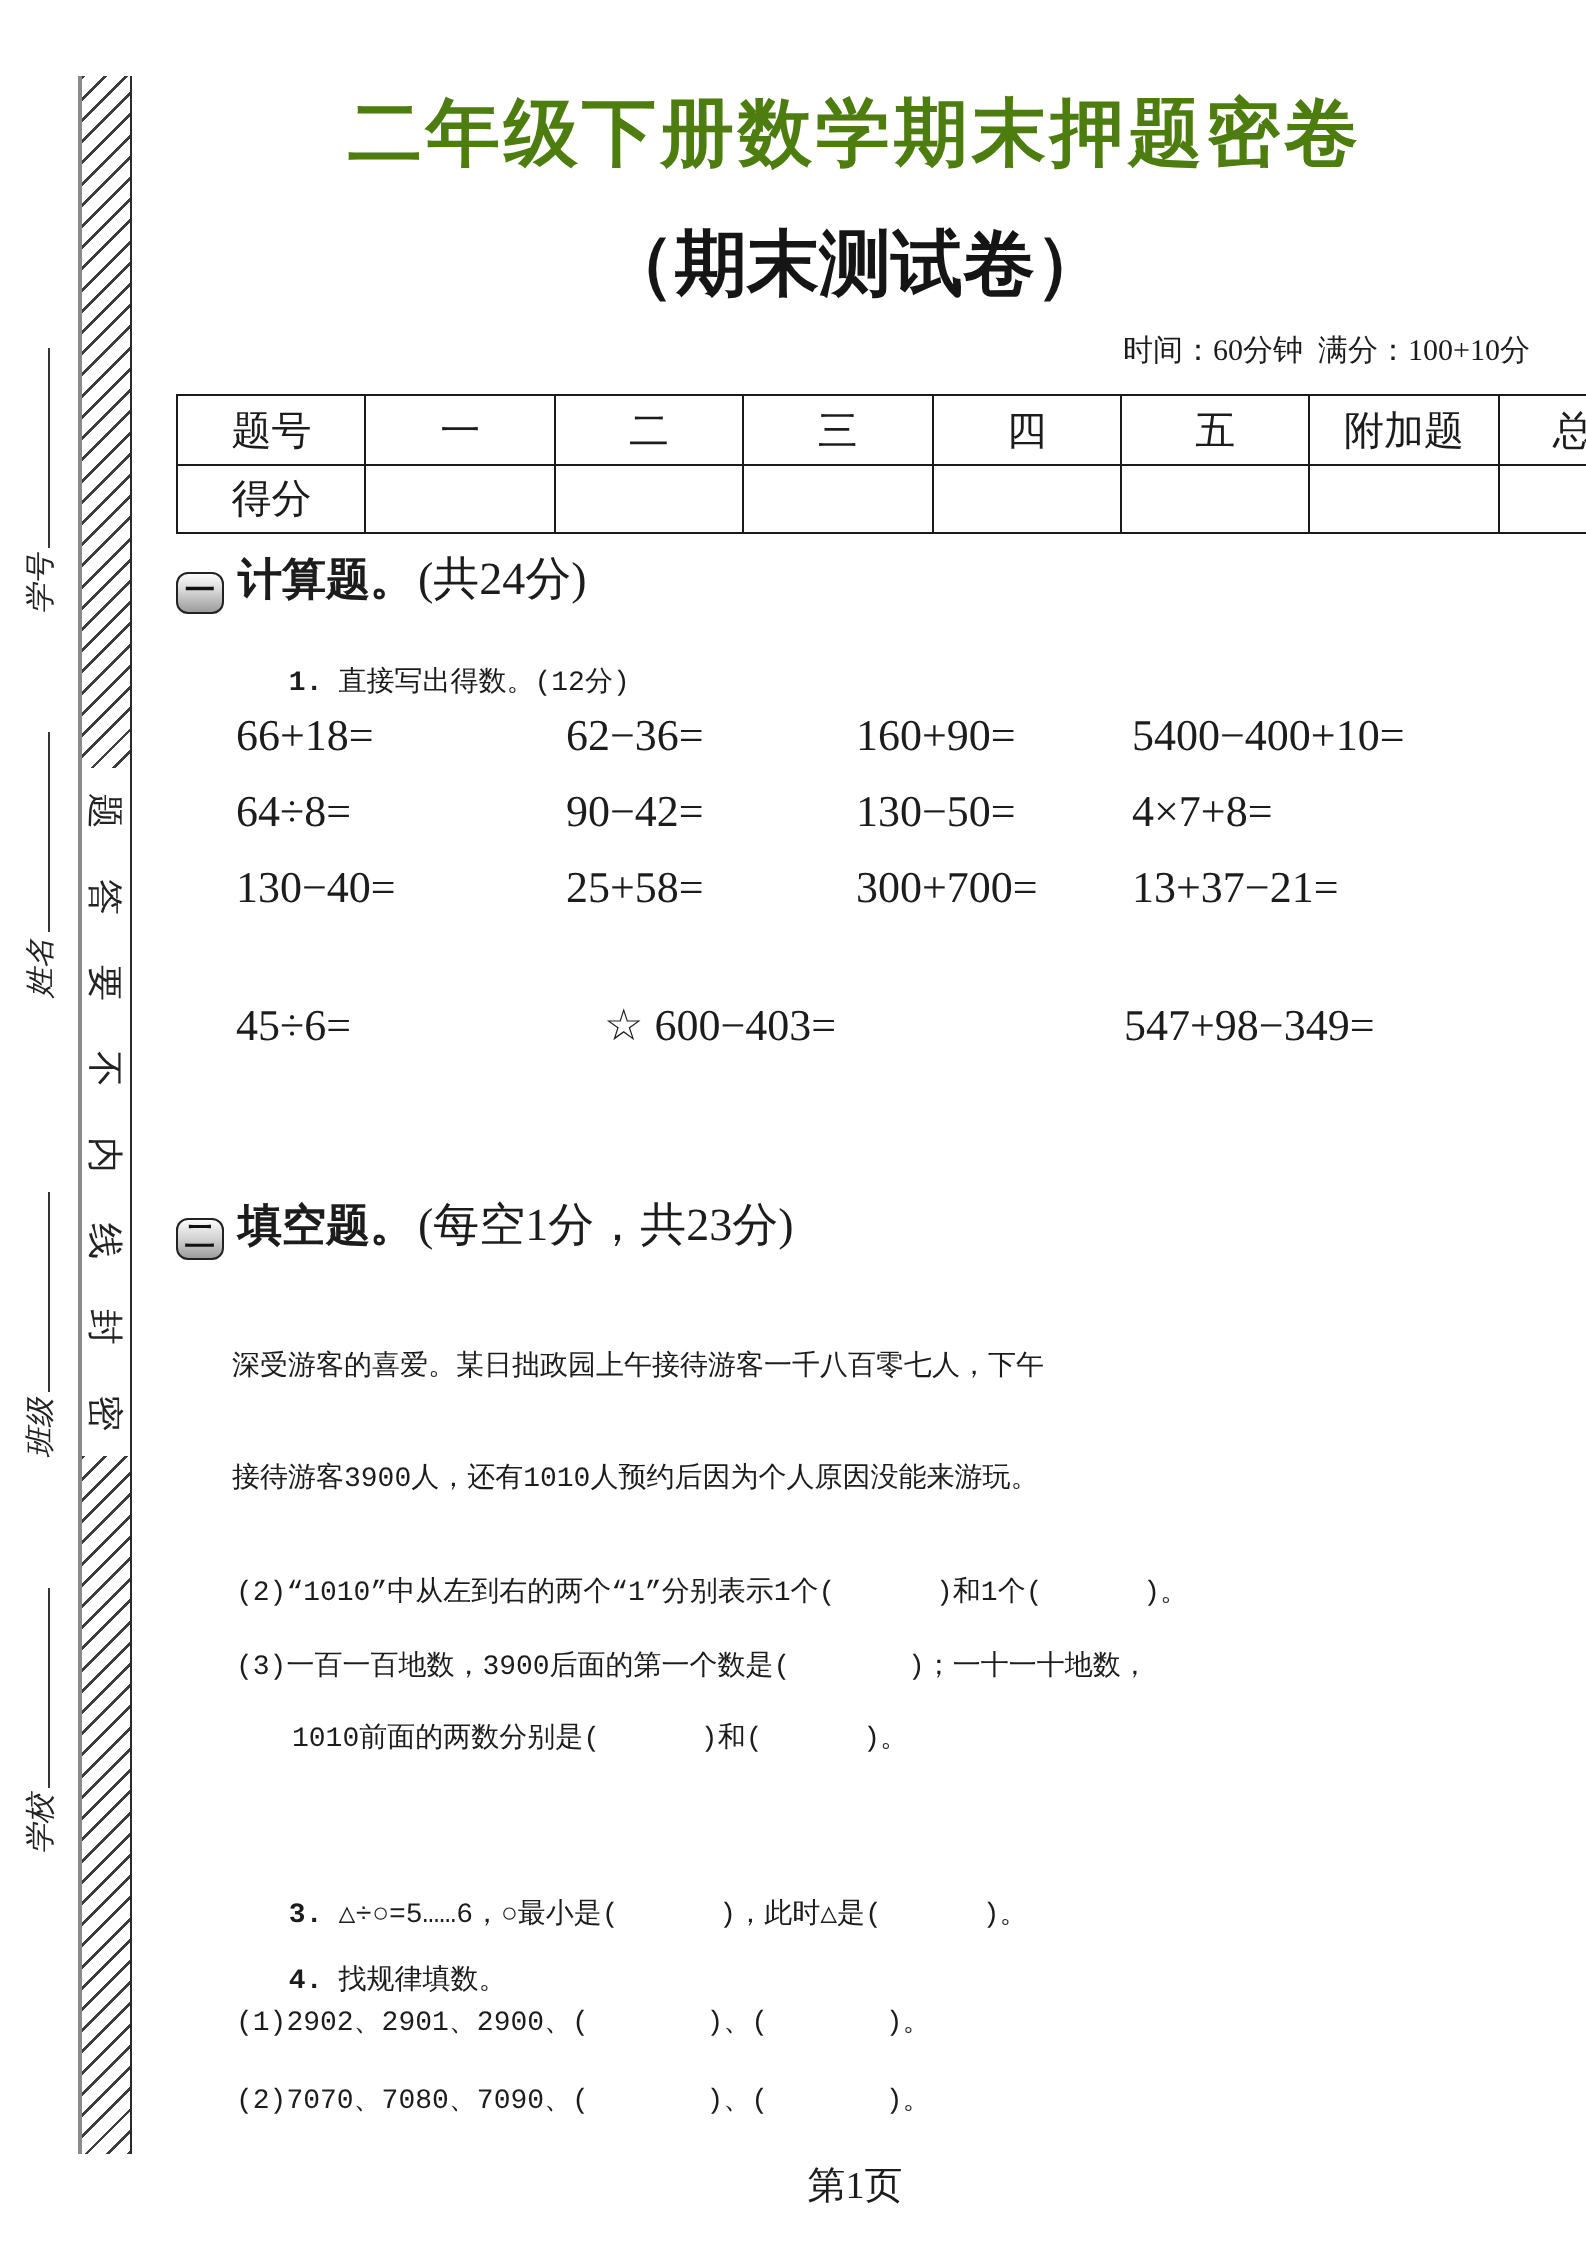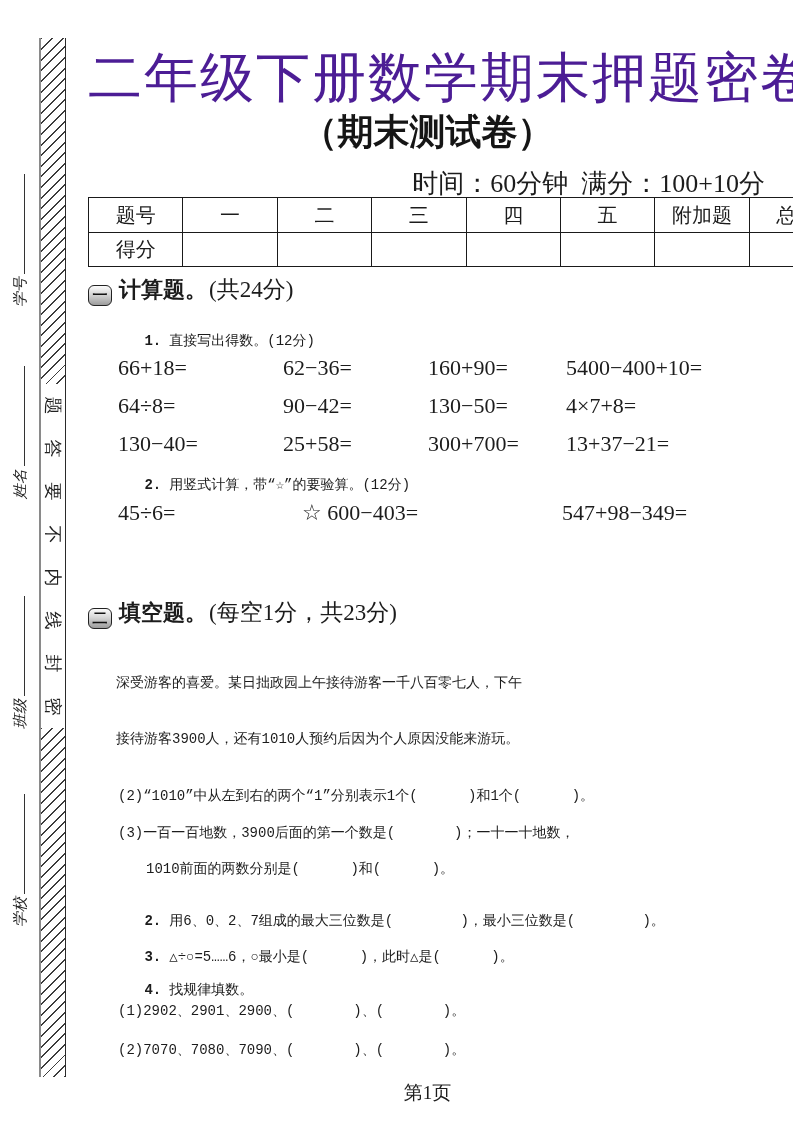--- a/index.html
+++ b/index.html
@@ -29,28 +29,28 @@
   .hatch.top { height:346px; }
   .hatch.bottom { flex:1; }
   .seal-char {
     height:43px; display:flex; align-items:center; justify-content:center;
     transform:rotate(90deg); font-size:18px; color:#222;
   }
   
   .content { position:absolute; left:88px; top:0; width:679px; height:1122px; }
   .t-title {
     position:absolute; top:42px; left:0; width:100%; text-align:center;
-    font-size:54px; font-weight:normal; letter-spacing:2px; color:#4c1d95; white-space:nowrap;
+    font-size:37px; font-weight:bold; letter-spacing:2px; color:#4d7c0f; white-space:nowrap;
   }
   .t-sub {
     position:absolute; top:108px; left:0; width:100%; text-align:center;
     font-size:36px; font-weight:600; color:#151515; white-space:nowrap;
   }
   .t-meta {
-    position:absolute; top:166px; right:2px; font-size:26px; white-space:pre;
+    position:absolute; top:166px; right:2px; font-size:15px; white-space:pre;
   }
   table.score-table {
     position:absolute; top:197px; left:0; width:756px;
     border-collapse:collapse; table-layout:fixed; font-size:20px;
   }
   .score-table td { border:1.6px solid #1a1a1a; text-align:center; padding:0; }
   .score-table tr.hd td { height:35px; }
   .score-table tr.sc td { height:34px; }
   .sec-head { position:absolute; left:0; white-space:nowrap; }
   .badge {
@@ -143,40 +143,34 @@
     <span class="eq" style="top:355px;left:478px">5400−400+10=</span>
     <span class="eq" style="top:393px;left:30px">64÷8=</span>
     <span class="eq" style="top:393px;left:195px">90−42=</span>
     <span class="eq" style="top:393px;left:340px">130−50=</span>
     <span class="eq" style="top:393px;left:478px">4×7+8=</span>
     <span class="eq" style="top:431px;left:30px">130−40=</span>
     <span class="eq" style="top:431px;left:195px">25+58=</span>
     <span class="eq" style="top:431px;left:340px">300+700=</span>
     <span class="eq" style="top:431px;left:478px">13+37−21=</span>
 
-    <div class="ln" style="top:460px">
-      <span class="qnum">2.</span><span>用竖式计算，带“☆”的要验算。(12分)</span>
-    </div>
     <span class="eq" style="top:500px;left:30px">45÷6=</span>
     <span class="eq" style="top:500px;left:214px">☆ 600−403=</span>
     <span class="eq" style="top:500px;left:474px">547+98−349=</span>
 
     <div class="sec-head" style="top:597px">
       <span class="badge">二</span><span class="sec-title">填空题。</span><span class="sec-points">(每空1分，共23分)</span>
     </div>
 
     <div class="ln" style="top:674px;padding-left:28px">深受游客的喜爱。某日拙政园上午接待游客一千八百零七人，下午</div>
     <div class="ln" style="top:730px;padding-left:28px">接待游客3900人，还有1010人预约后因为个人原因没能来游玩。</div>
     <div class="ln" style="top:787px;padding-left:30px">(2)“1010”中从左到右的两个“1”分别表示1个(      )和1个(      )。</div>
     <div class="ln" style="top:824px;padding-left:30px">(3)一百一百地数，3900后面的第一个数是(       )；一十一十地数，</div>
     <div class="ln" style="top:860px;padding-left:58px">1010前面的两数分别是(      )和(      )。</div>
 
-    <div class="ln" style="top:896px">
-      <span class="qnum">2.</span><span>用6、0、2、7组成的最大三位数是(        )，最小三位数是(        )。</span>
-    </div>
     <div class="ln" style="top:932px">
       <span class="qnum">3.</span><span>△÷○=5……6，○最小是(      )，此时△是(      )。</span>
     </div>
     <div class="ln" style="top:965px">
       <span class="qnum">4.</span><span>找规律填数。</span>
     </div>
     <div class="ln" style="top:1002px;padding-left:30px">(1)2902、2901、2900、(       )、(       )。</div>
     <div class="ln" style="top:1041px;padding-left:30px">(2)7070、7080、7090、(       )、(       )。</div>
 
     <div class="footer">第1页</div>

